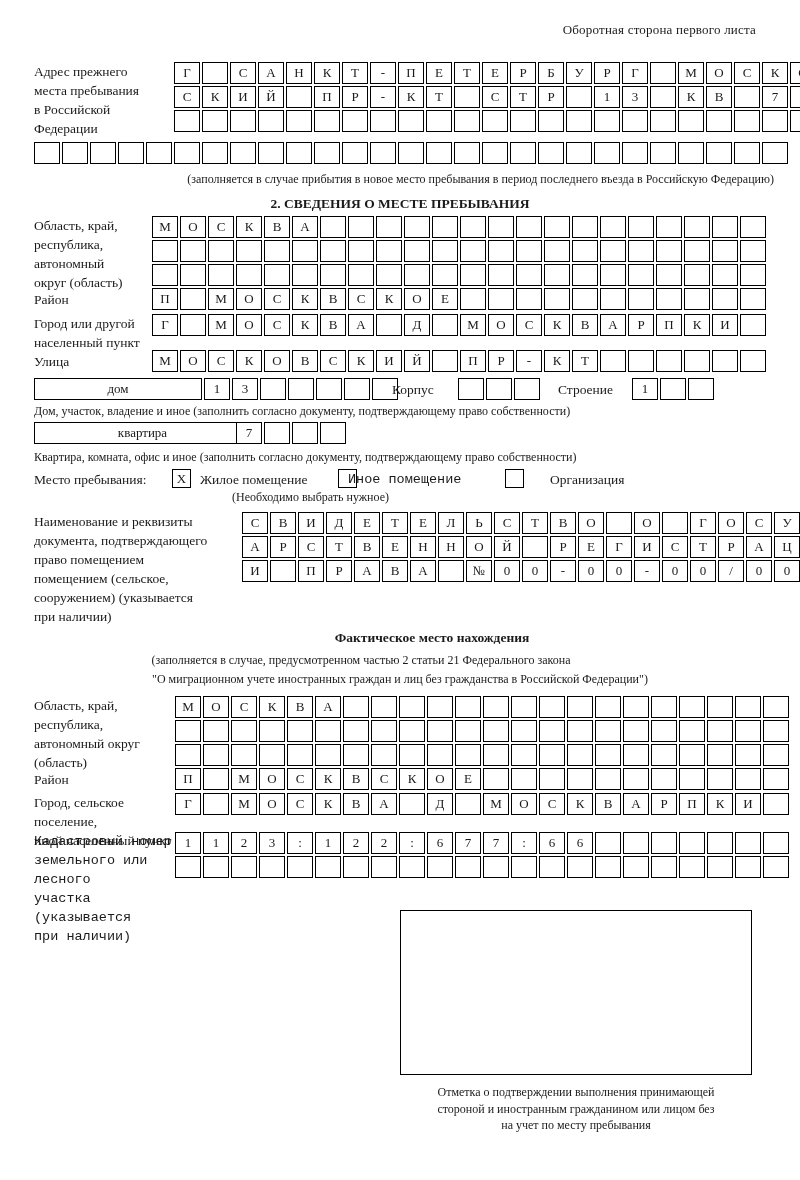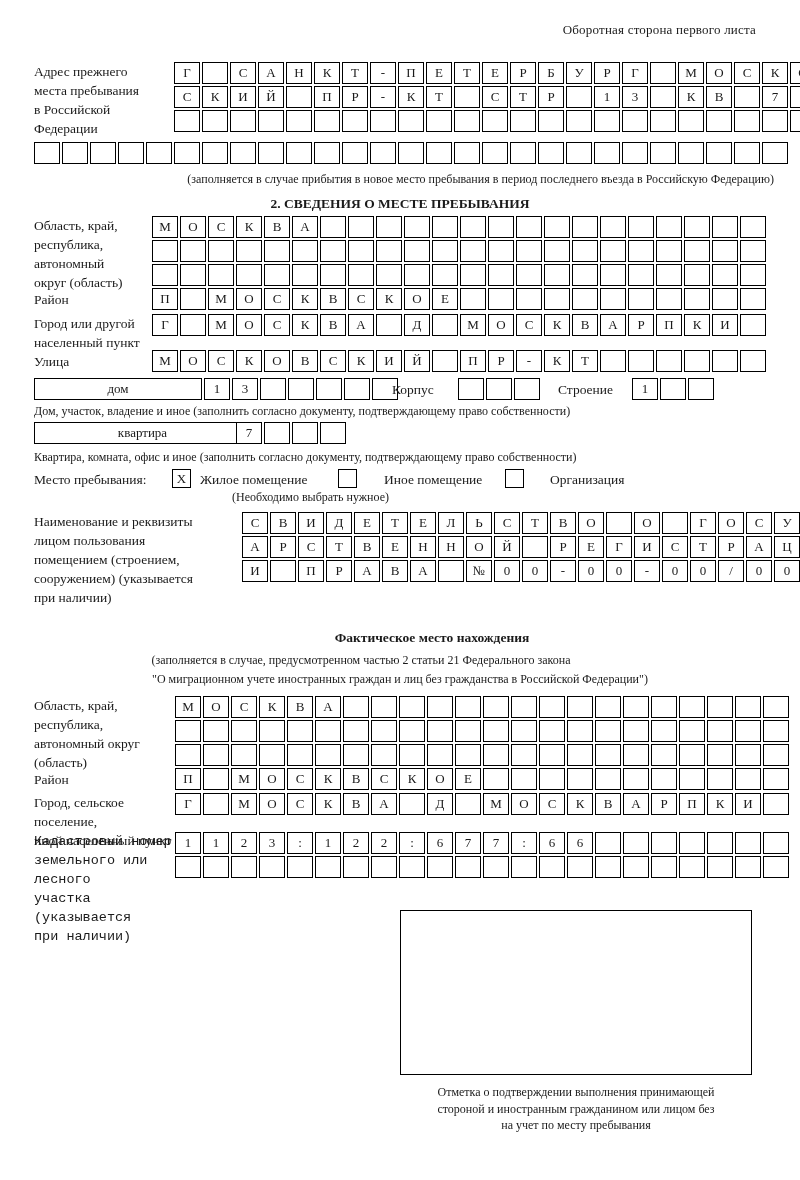--- a/index.html
+++ b/index.html
@@ -408,29 +408,30 @@
     <div class="cell"></div>
     <div class="cell"></div>
     <div class="cell"></div>
   </div>
   <div class="abs note" style="left:34px; top:450px;">Квартира, комната, офис и иное (заполнить согласно документу, подтверждающему право собственности)</div>
 
   <div class="abs lbl" style="left:34px; top:470px;">Место пребывания:</div>
   <div class="abs chk" style="left:172px; top:469px;">Х</div>
   <div class="abs lbl" style="left:200px; top:470px;">Жилое помещение</div>
   <div class="abs chk" style="left:338px; top:469px;"></div>
-  <div class="abs lbl" style="left:384px; top:470px;">Иное помещение</div>
+  <div class="abs lbl" style="left:348px; top:470px;font-family:Liberation Mono, monospace;">Иное помещение</div>
   <div class="abs chk" style="left:505px; top:469px;"></div>
   <div class="abs lbl" style="left:550px; top:470px;">Организация</div>
   <div class="abs note" style="left:232px; top:490px;">(Необходимо выбрать нужное)</div>
 
   <div class="abs" style="left:34px; top:512px; width:205px;">
     <div class="lbl">Наименование и реквизиты</div>
-    <div class="lbl">лицом пользования</div>
-    <div class="lbl">помещением (строением,</div>
+    <div class="lbl">документа, подтверждающего</div>
+    <div class="lbl">право помещением</div>
+    <div class="lbl">помещением (сельское,</div>
     <div class="lbl">сооружением) (указывается</div>
     <div class="lbl">при наличии)</div>
   </div>
   <div class="abs" style="left:242px; top:512px;">
     <div class="cells" style="margin-bottom:2px;">
       <div class="cell">С</div>
       <div class="cell">В</div>
       <div class="cell">И</div>
       <div class="cell">Д</div>
       <div class="cell">Е</div>

